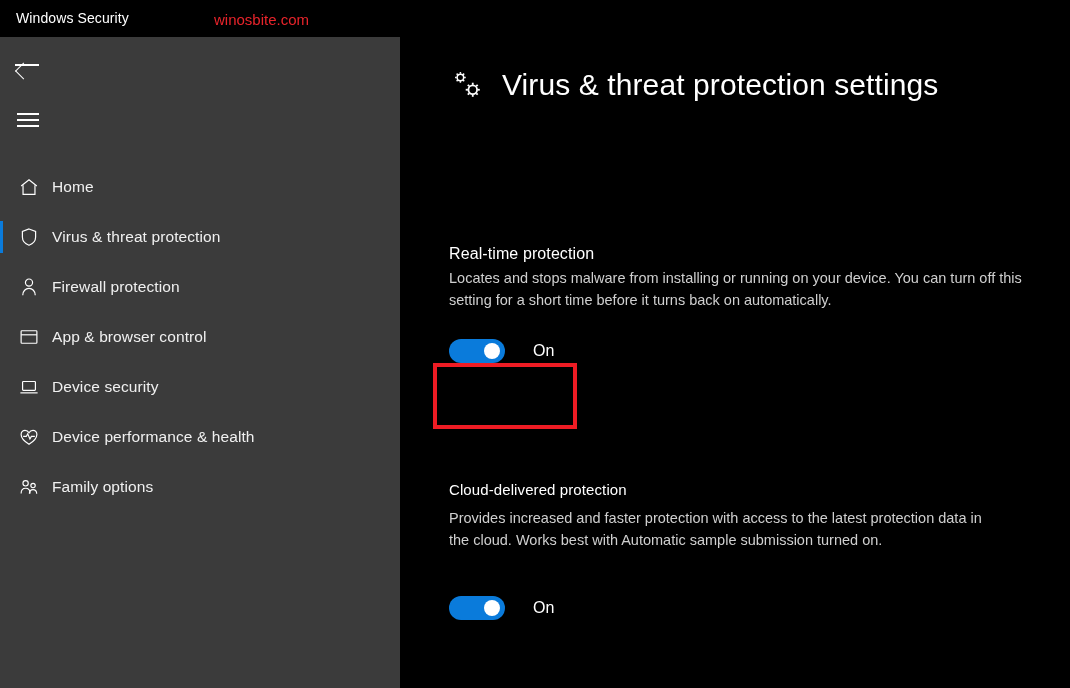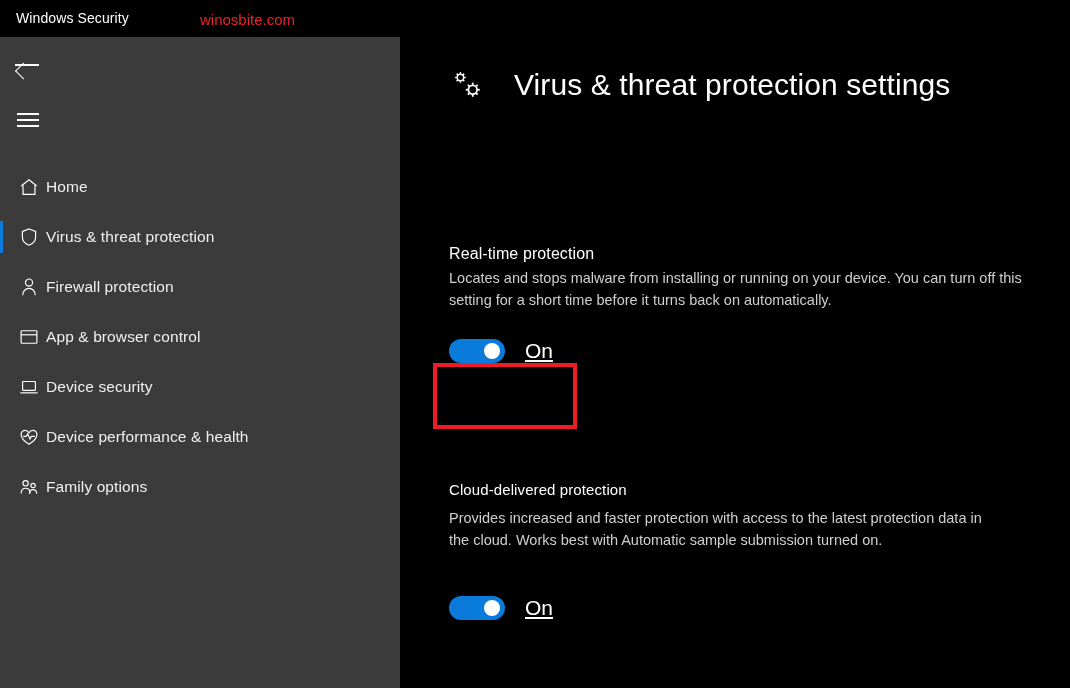--- a/index.html
+++ b/index.html
@@ -29,21 +29,21 @@
   .titlebar-label {
     position: absolute;
     left: 16px; top: 10px;
     font-size: 14px;
     color: #ffffff;
     letter-spacing: 0.1px;
     white-space: nowrap;
   }
   .watermark {
     position: absolute;
-    left: 200px; top: 11px;
+    left: 214px; top: 11px;
     font-size: 15px;
     color: #e8242b;
     white-space: nowrap;
   }
 
   
   .sidebar {
     position: absolute;
     left: 0; top: 37px;
     width: 400px;
@@ -122,21 +122,21 @@
   .nav-icon {
     width: 26px; height: 26px;
     flex: 0 0 26px;
     display: flex;
     align-items: center;
     justify-content: center;
     color: #ffffff;
   }
   .nav-icon svg { display: block; }
   .nav-label {
-    margin-left: 4px;
+    margin-left: 10px;
     font-size: 15.5px;
     color: #f0f0f0;
     white-space: nowrap;
     letter-spacing: 0.1px;
   }
 
   
   .content {
     position: absolute;
     left: 400px; top: 37px;
@@ -153,21 +153,21 @@
   }
   .gears-icon {
     width: 40px; height: 40px;
     flex: 0 0 40px;
     color: #ffffff;
     display: flex;
     align-items: center;
     justify-content: center;
   }
   .page-title {
-    margin-left: 26px;
+    margin-left: 14px;
     font-size: 30px;
     font-weight: 400;
     color: #ffffff;
     white-space: nowrap;
     letter-spacing: 0.1px;
   }
 
   .page-subtitle {
     position: absolute;
     left: 49px; top: 128px;
@@ -217,24 +217,23 @@
     cursor: pointer;
   }
   .switch .knob {
     position: absolute;
     top: 4px; right: 5px;
     width: 16px; height: 16px;
     border-radius: 50%;
     background: #ffffff;
   }
   .switch-label {
-    margin-left: 20px;
-    font-size: 21px;
-    color: #ffffff;
-    text-decoration: underline;
+    margin-left: 28px;
+    font-size: 16px;
+    color: #ffffff;
   }
 
   
   .annotation-box {
     position: absolute;
     left: 433px; top: 363px;
     width: 144px; height: 66px;
     border: 4px solid #ee1c24;
     background: transparent;
     pointer-events: none;

